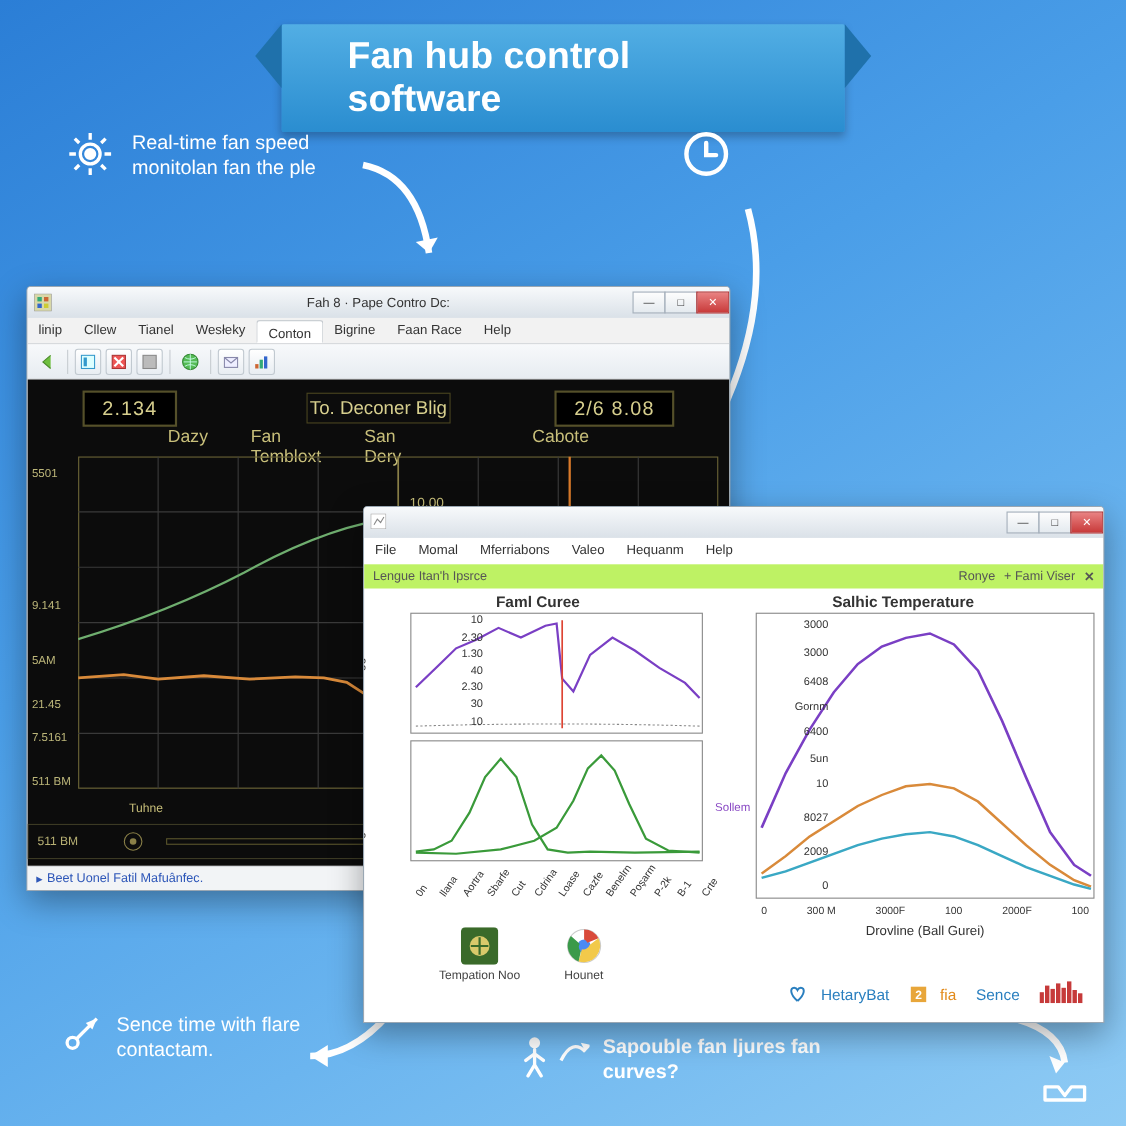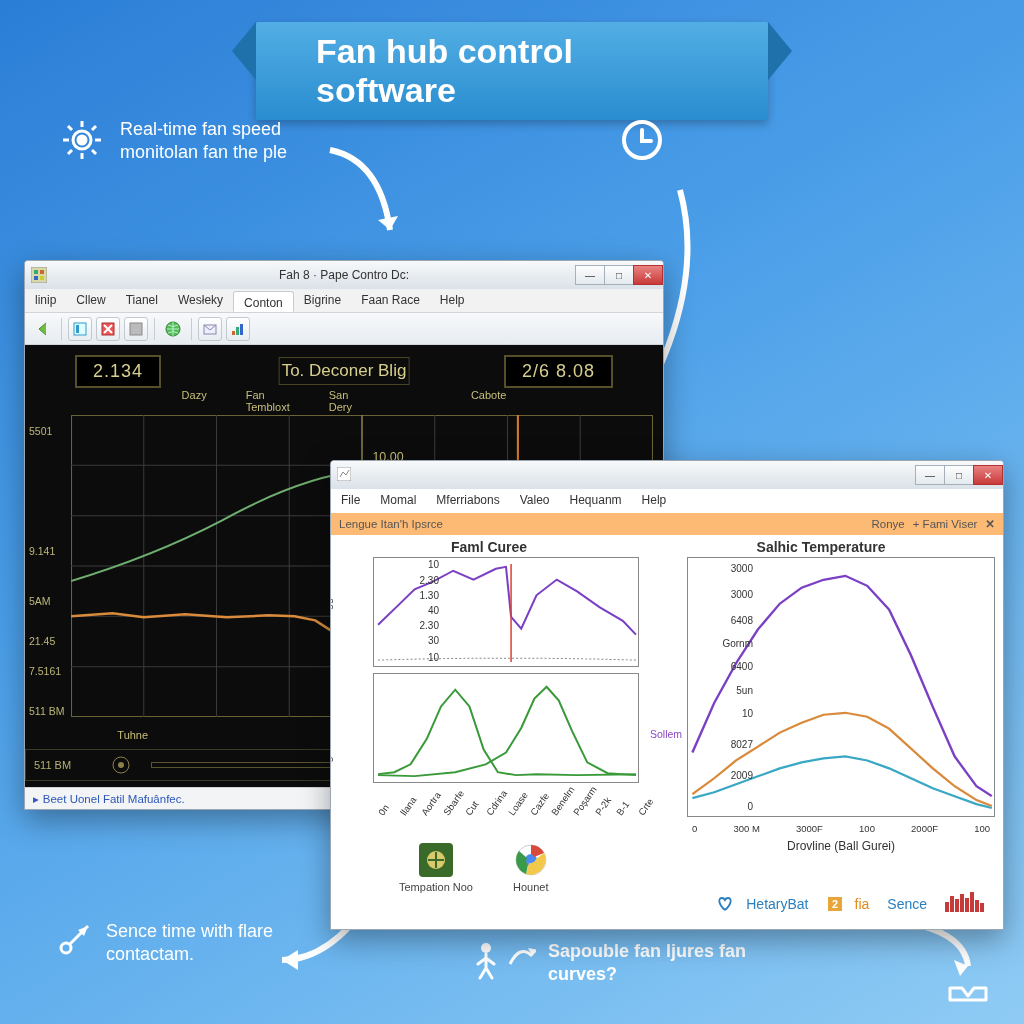--- a/index.html
+++ b/index.html
@@ -43,32 +43,32 @@
   .menubar span { padding: 4px 10px; }
   .menubar span.active { background:#fff; border:1px solid #c7ccd1; border-bottom-color:#fff; border-radius:3px 3px 0 0; margin-top:2px;}
   .toolbar { height: 32px; background: linear-gradient(#f7f9fb,#e7ecf1); display: flex; align-items: center; gap: 4px; padding: 0 6px; border-bottom: 1px solid #cfd5da;}
   .tbtn { width: 24px; height: 24px; border: 1px solid #c1c9d0; border-radius: 3px; background: linear-gradient(#fff,#e8edf2); display:flex; align-items:center; justify-content:center;}
   .tbtn.flat { border-color:transparent; background:transparent;}
   .dark-area { background: #0c0c0c; color: #d7cf8e; position: relative; height: calc(100% - 28px - 24px - 32px - 22px); padding: 6px;}
   .readout { position:absolute; border:2px solid #55502a; padding:4px 16px; font-size:18px; letter-spacing:1px; background:#000;}
   .readout.left { left:50px; top:10px;}
   .readout.right { right:50px; top:10px;}
   .center-label { position:absolute; left:50%; top:12px; transform:translateX(-50%); font-size:17px; border:1px solid #4a4520; padding:3px 2px;}
-  .series-labels { position:absolute; left:50%; top:44px; transform:translateX(-50%); display:flex; gap:39px; font-size:11px;}
+  .series-labels { position:absolute; left:50%; top:44px; transform:translateX(-50%); display:flex; gap:39px; font-size:16px;}
   .series-labels span { color:#c8bf7a;}
   .grid { position:absolute; left:46px; right:10px; top:70px; bottom:70px;}
   .yax { position:absolute; left:4px; font-size:10.5px; color:#bdb77a;}
   .xax { position:absolute; bottom:46px; left:0; right:0; display:flex; justify-content:space-around; font-size:11px; color:#c8bf7a;}
   .footerctl { position:absolute; left:0; right:0; bottom:6px; height:32px; border:1px solid #3c3a24; display:flex; align-items:center; font-size:11px; color:#b6af73; padding:0 8px; gap:20px;}
   .statusbar { height:22px; background:#f2f4f6; border-top:1px solid #d0d4d8; font-size:11.5px; color:#2d56b8; display:flex; align-items:center; padding:0 8px;}
 
   
   #win-front { left: 330px; top: 460px; width: 674px; height: 470px; background:#fff; }
   #win-front .menubar { background:#fff; border-bottom:none;}
-  .subhdr { height:22px; background:#fdba74; color:#555; font-size:11.5px; display:flex; align-items:center; padding:0 8px;}
+  .subhdr { height:22px; background:#bef264; color:#555; font-size:11.5px; display:flex; align-items:center; padding:0 8px;}
   .subhdr .right { margin-left:auto; display:flex; align-items:center; gap:8px;}
   .chart-row { display:flex; padding:4px 8px 0 8px; gap:8px;}
   .chart-col { flex:1; position:relative;}
   .chart-title { text-align:center; font-size:14px; font-weight:600; color:#333; margin-bottom:2px;}
   .chartbox { border:1px solid #888; position:relative; background:#fff;}
   .ylabel { position:absolute; left:-12px; top:50%; transform:translateX(-50%) rotate(-90deg); transform-origin:center; font-size:11px; color:#333; white-space:nowrap;}
   .yticks-l { position:absolute; left:-4px; top:0; bottom:0; width:30px;margin-left:43px; }
   .yticks-l div { position:absolute; right:4px; font-size:10px; color:#333; transform:translateY(-50%);}
   .xticks { position:absolute; left:0; right:0; bottom:-34px; display:flex; justify-content:space-between; font-size:9.5px; color:#333;}
   .xticks span { transform:rotate(-55deg); transform-origin:top left; white-space:nowrap; width:0;}

